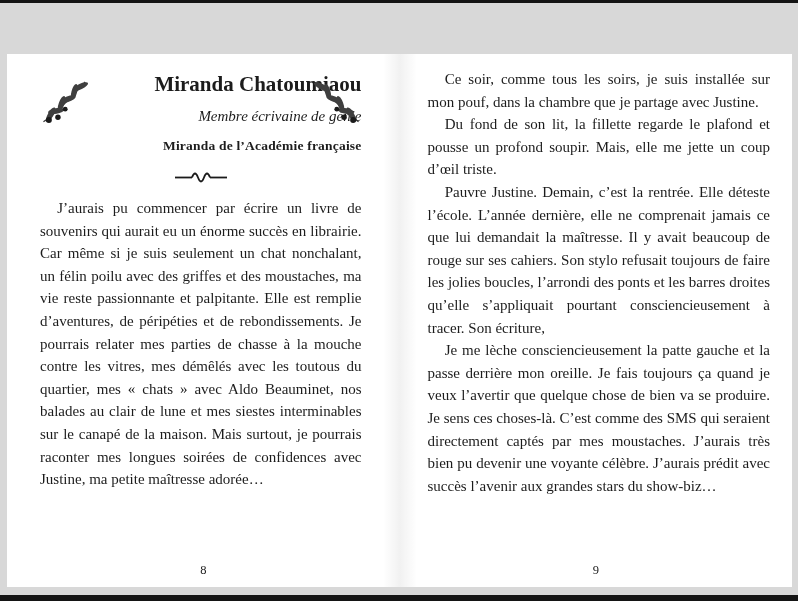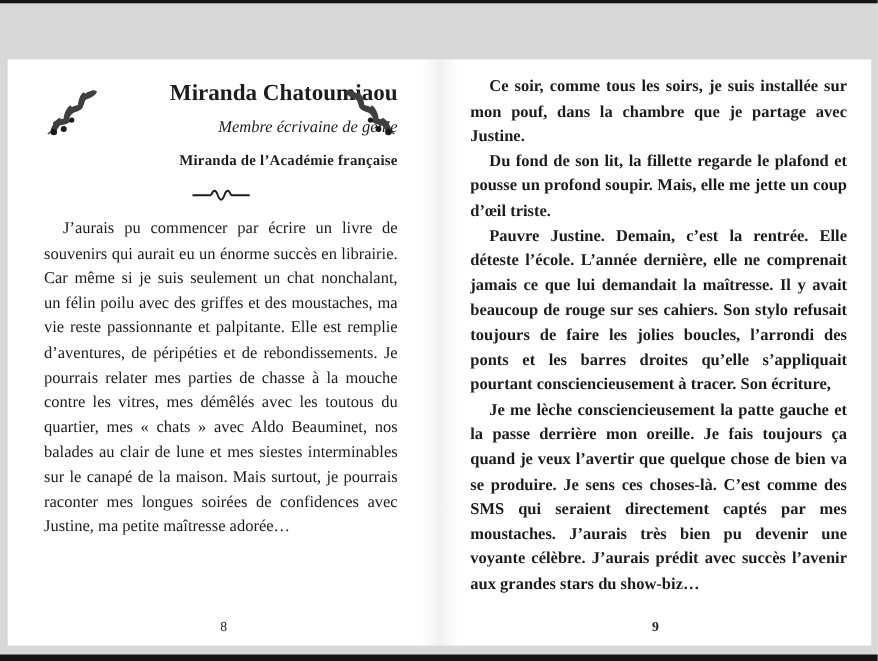--- a/index.html
+++ b/index.html
@@ -16,21 +16,21 @@
     position:absolute;left:7px;right:6px;top:54px;bottom:14px;
     background:#ffffff;display:flex;
   }
   .gutter{
     position:absolute;left:50%;top:0;bottom:0;width:34px;transform:translateX(-50%);
     background:linear-gradient(90deg,rgba(0,0,0,0) 0%,rgba(0,0,0,0.055) 50%,rgba(0,0,0,0) 100%);
     pointer-events:none;
   }
   .page{position:relative;width:50%;height:100%;box-sizing:border-box;}
   .page-left{padding:0 38px 0 33px;}
-  .page-right{padding:14px 22px 0 28px;font-weight:bold;}
+  .page-right{padding:14px 22px 0 28px;}
 
   .header{position:relative;text-align:right;padding-top:17px;}
   .title{font-size:21px;line-height:26px;font-weight:bold;margin:0;}
   .subtitle{font-style:italic;font-size:15px;line-height:20px;margin:9px 0 0 0;}
   .affiliation{font-weight:bold;font-size:13.5px;line-height:18px;margin:11px 0 0 0;letter-spacing:.2px;}
   .branch{position:absolute;top:20px;width:58px;height:54px;}
   .branch-left{left:-2px;}
   .branch-right{right:-2px;transform:scaleX(-1);}
   .divider{display:block;margin:15px auto 13px auto;}
 

